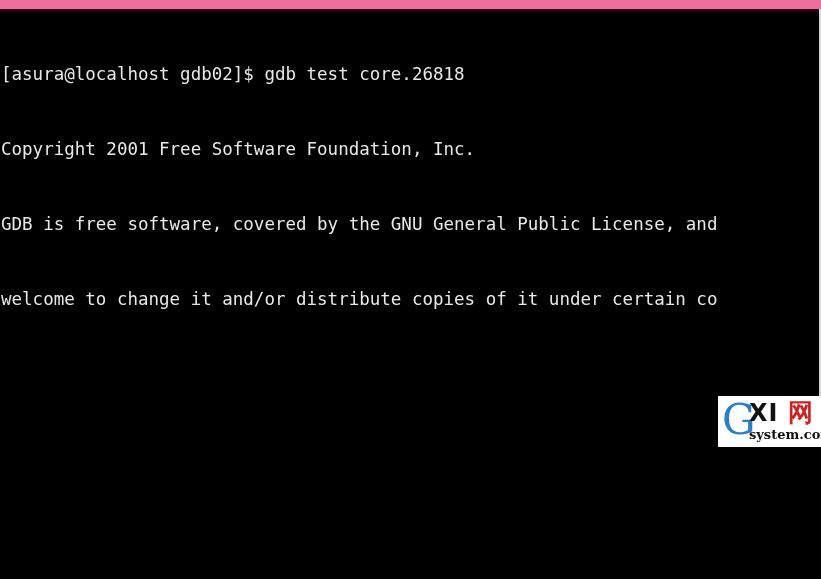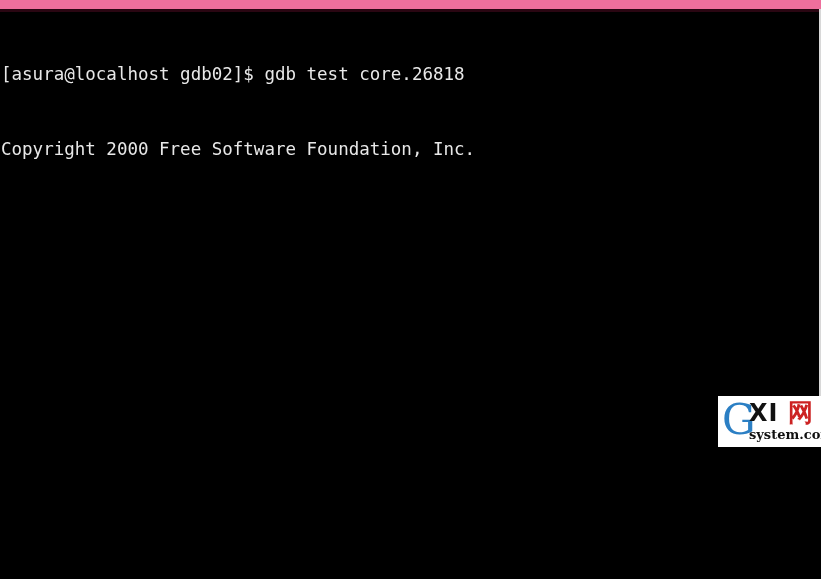--- a/index.html
+++ b/index.html
@@ -138,21 +138,23 @@
 <body>
 
 <div id="screen">
 
   <div id="title-stripe"></div>
   <div id="title-stripe-shadow"></div>
   <div id="right-edge"></div>
 
   <div id="terminal">
     <div class="line">[asura@localhost gdb02]$ gdb test core.26818</div>
-    <div class="line">Copyright 2000 Free Software Foundation, Inc.</div>
+    <div class="line">Copyright 2001 Free Software Foundation, Inc.</div>
+    <div class="line">GDB is free software, covered by the GNU General Public License, and</div>
+    <div class="line">welcome to change it and/or distribute copies of it under certain co</div>
     
     
     
     
     
     
     
 
     
 

